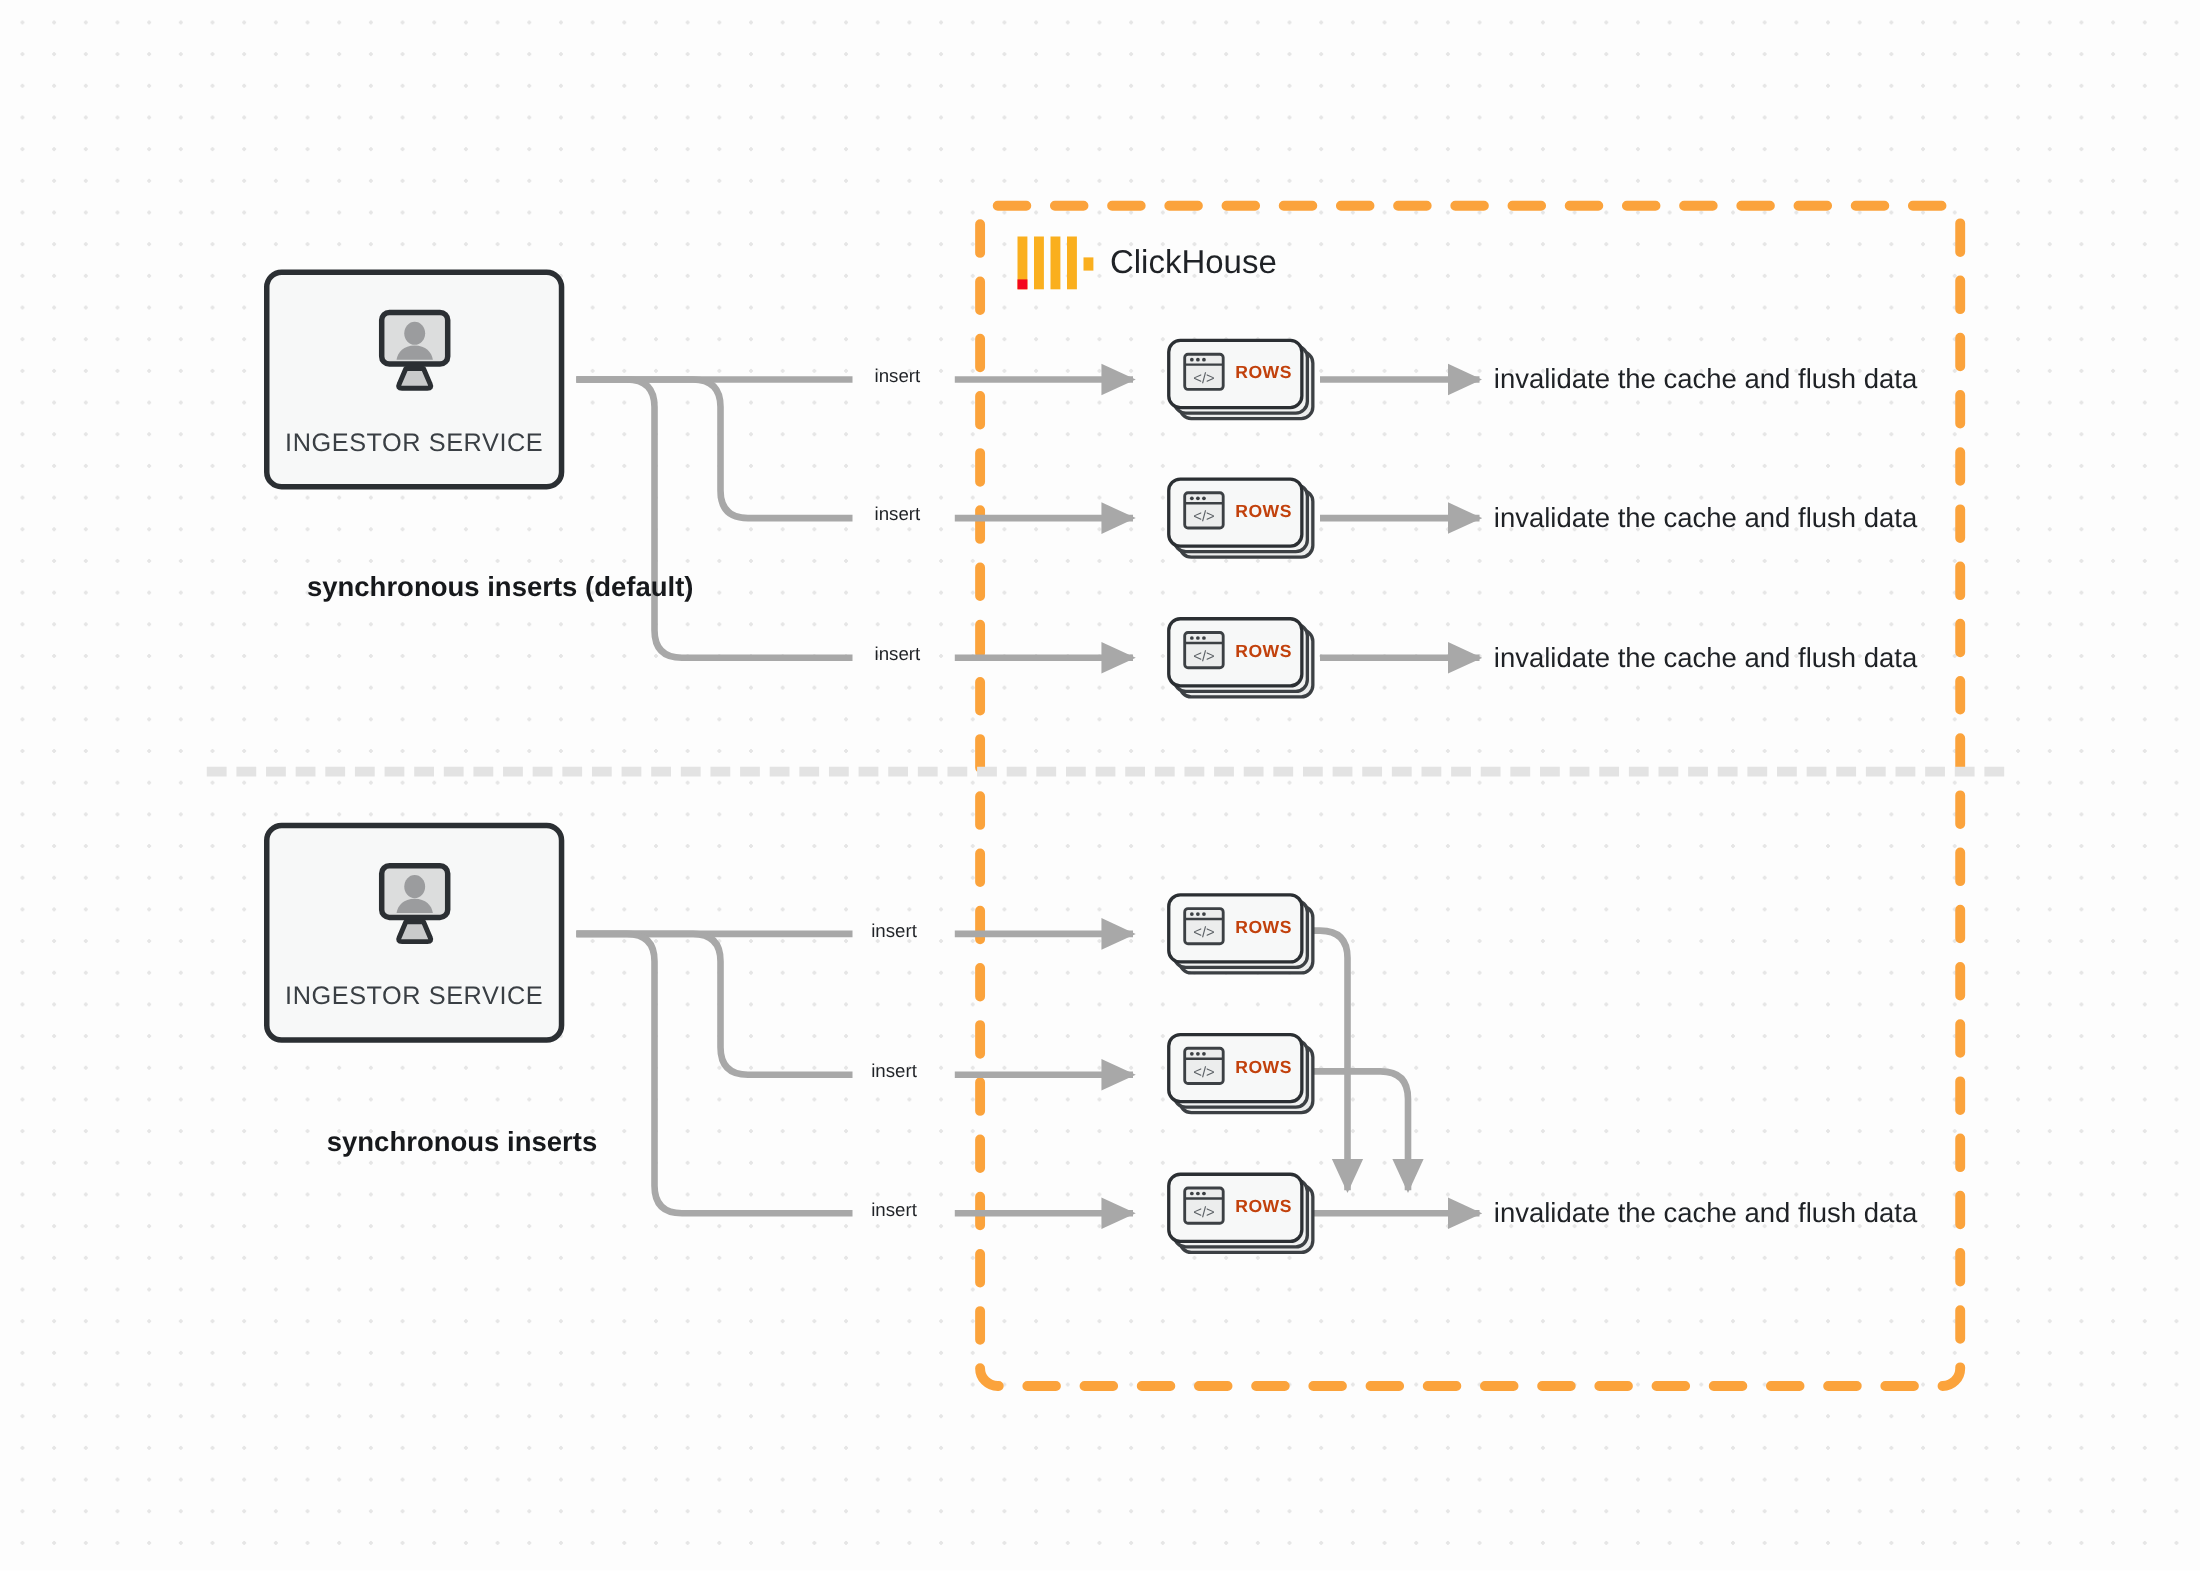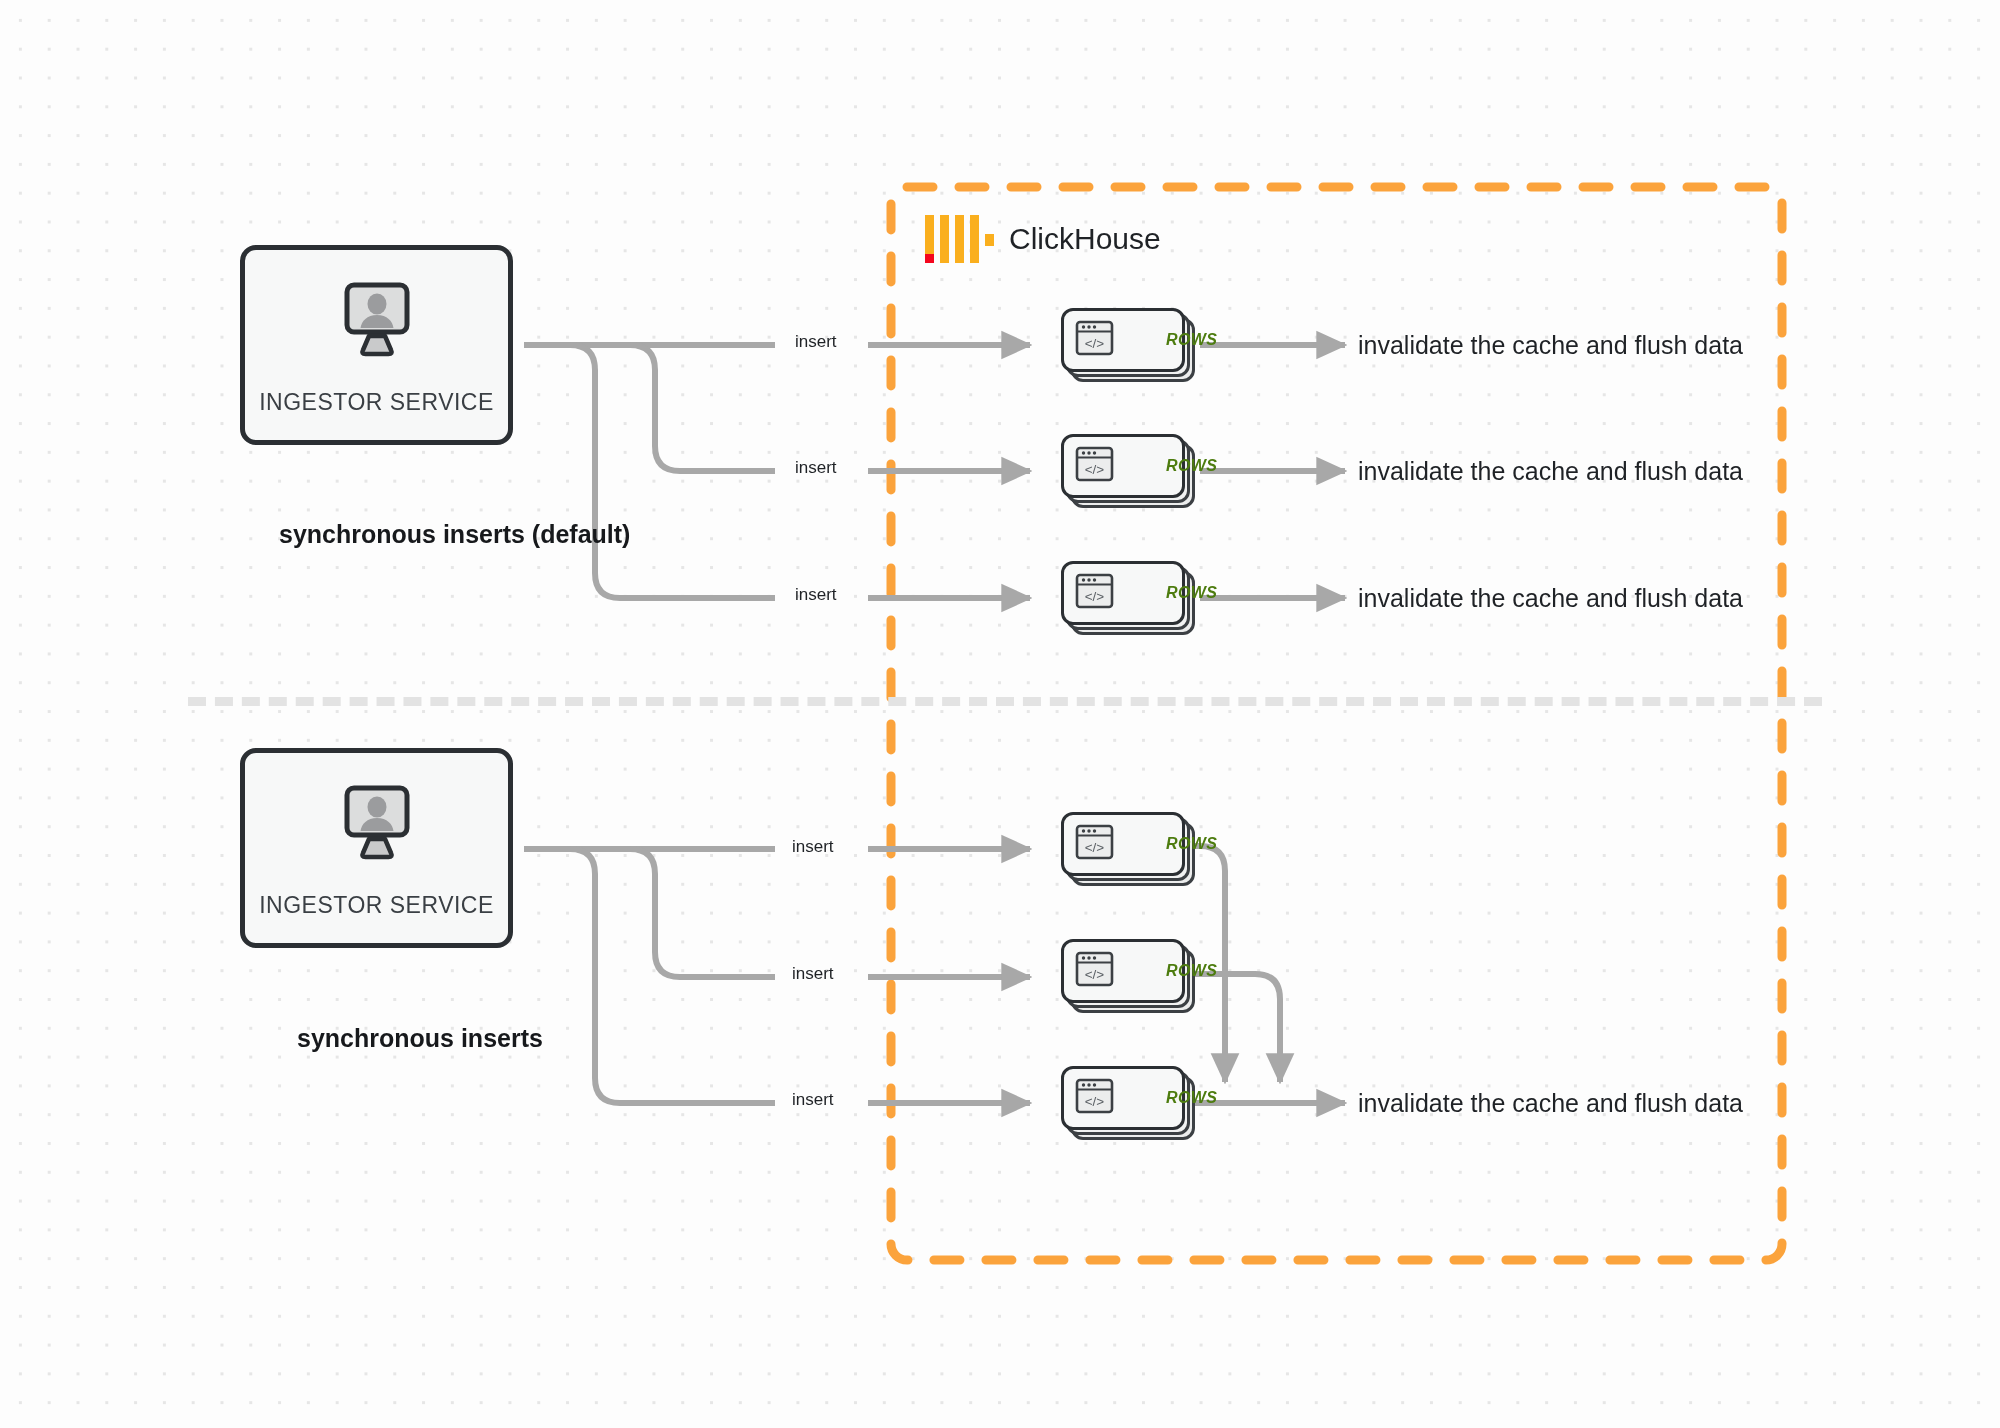--- a/index.html
+++ b/index.html
@@ -142,25 +142,23 @@
     border: 3px solid #2b2f33;
     border-radius: 12px;
     box-sizing: border-box;
     display: flex;
     align-items: center;
     gap: 9px;
     padding-left: 11px;
   }
   .rows-node .rows-text {
     font-size: 16px;
-    font-style: italic;
     font-weight: bold;
-    color: #4d7c0f;
+    color: #c2410c;
     letter-spacing: 0.4px;
-    margin-left: 43px;
   }
   
   .edge-label {
     position: absolute;
     font-size: 17px;
     color: #1f2226;
     white-space: nowrap;
   }
   .sink-label {
     position: absolute;

